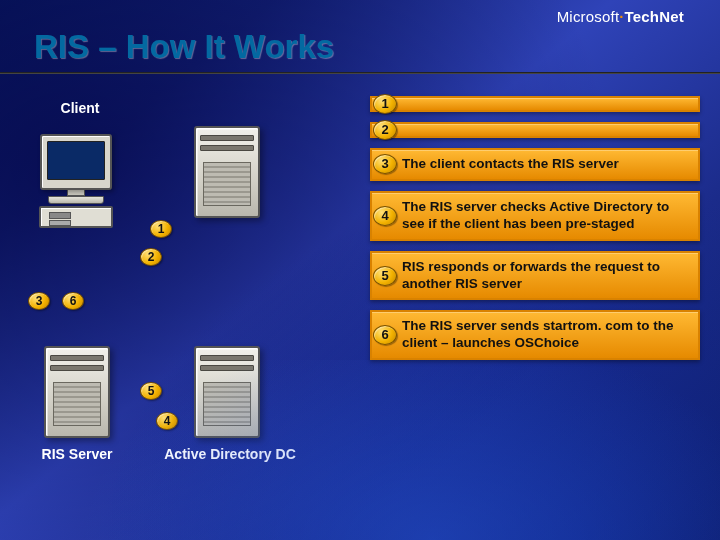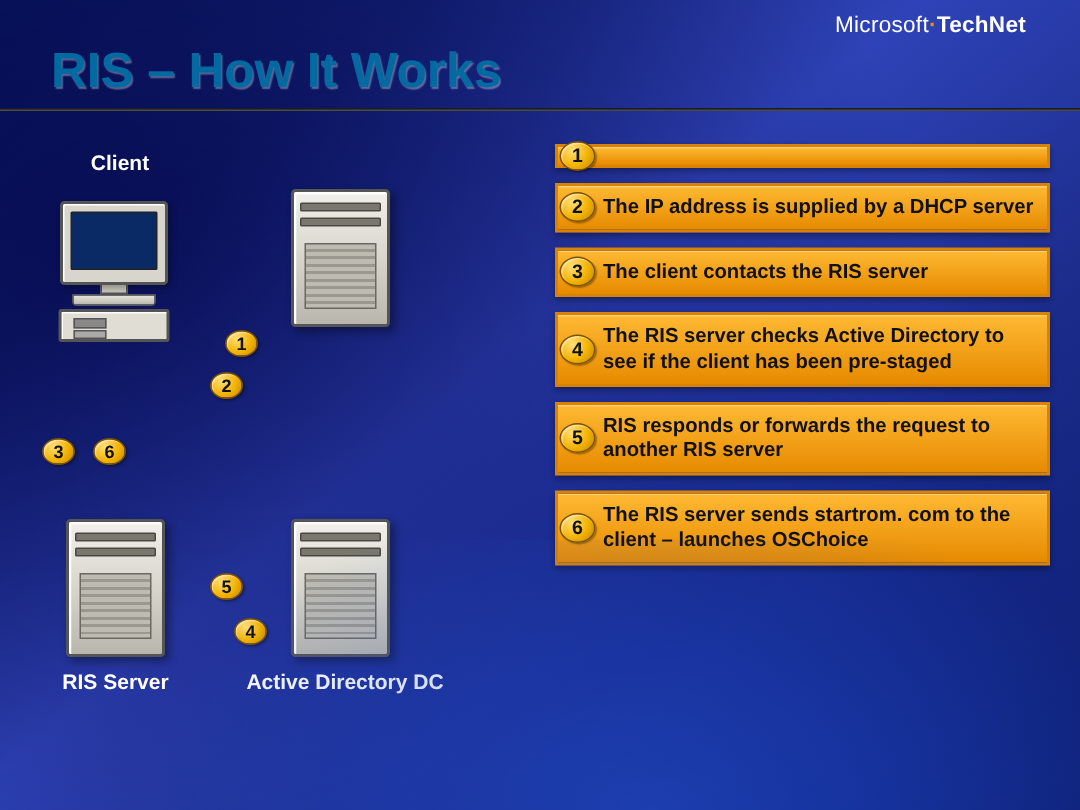--- a/index.html
+++ b/index.html
@@ -177,21 +177,20 @@
   <div class="badge" style="left:156px;top:316px">4</div>
   <div class="badge" style="left:140px;top:286px">5</div>
   <div class="badge" style="left:62px;top:196px">6</div>
 
   <div class="steps">
     <div class="step">
       <div class="num">1</div>
     </div>
     <div class="step">
       <div class="num">2</div>
-      <span>The IP address is supplied by a DHCP server</span>
     </div>
     <div class="step">
       <div class="num">3</div>
       <span>The client contacts the RIS server</span>
     </div>
     <div class="step">
       <div class="num">4</div>
       <span>The RIS server checks Active Directory to see if the client has been pre-staged</span>
     </div>
     <div class="step">

